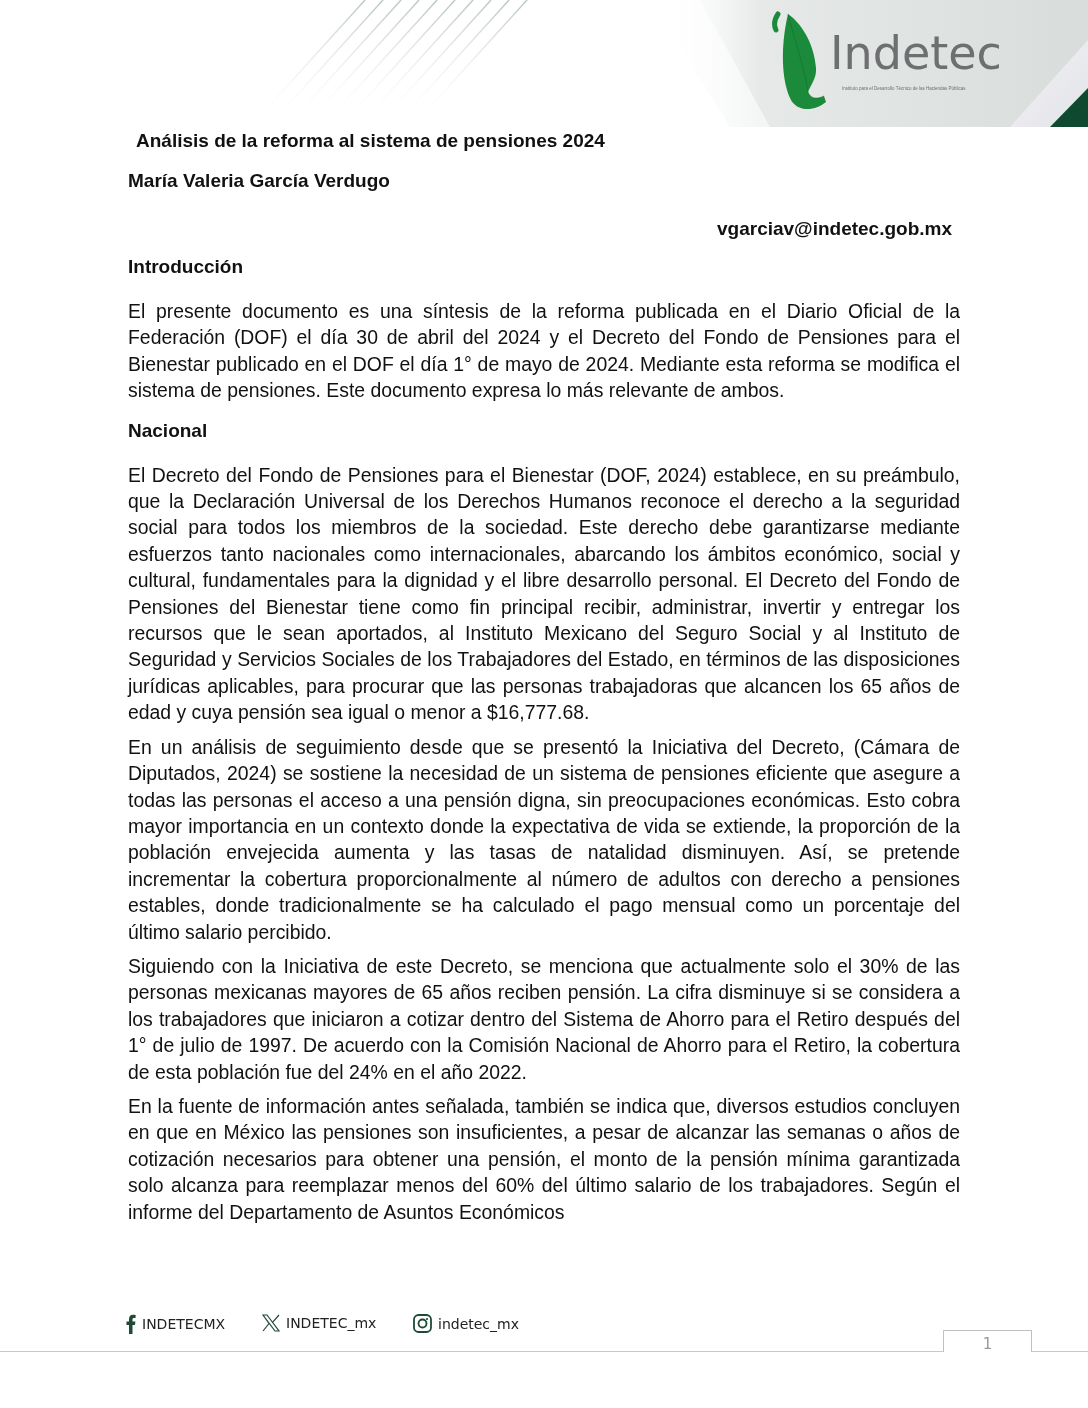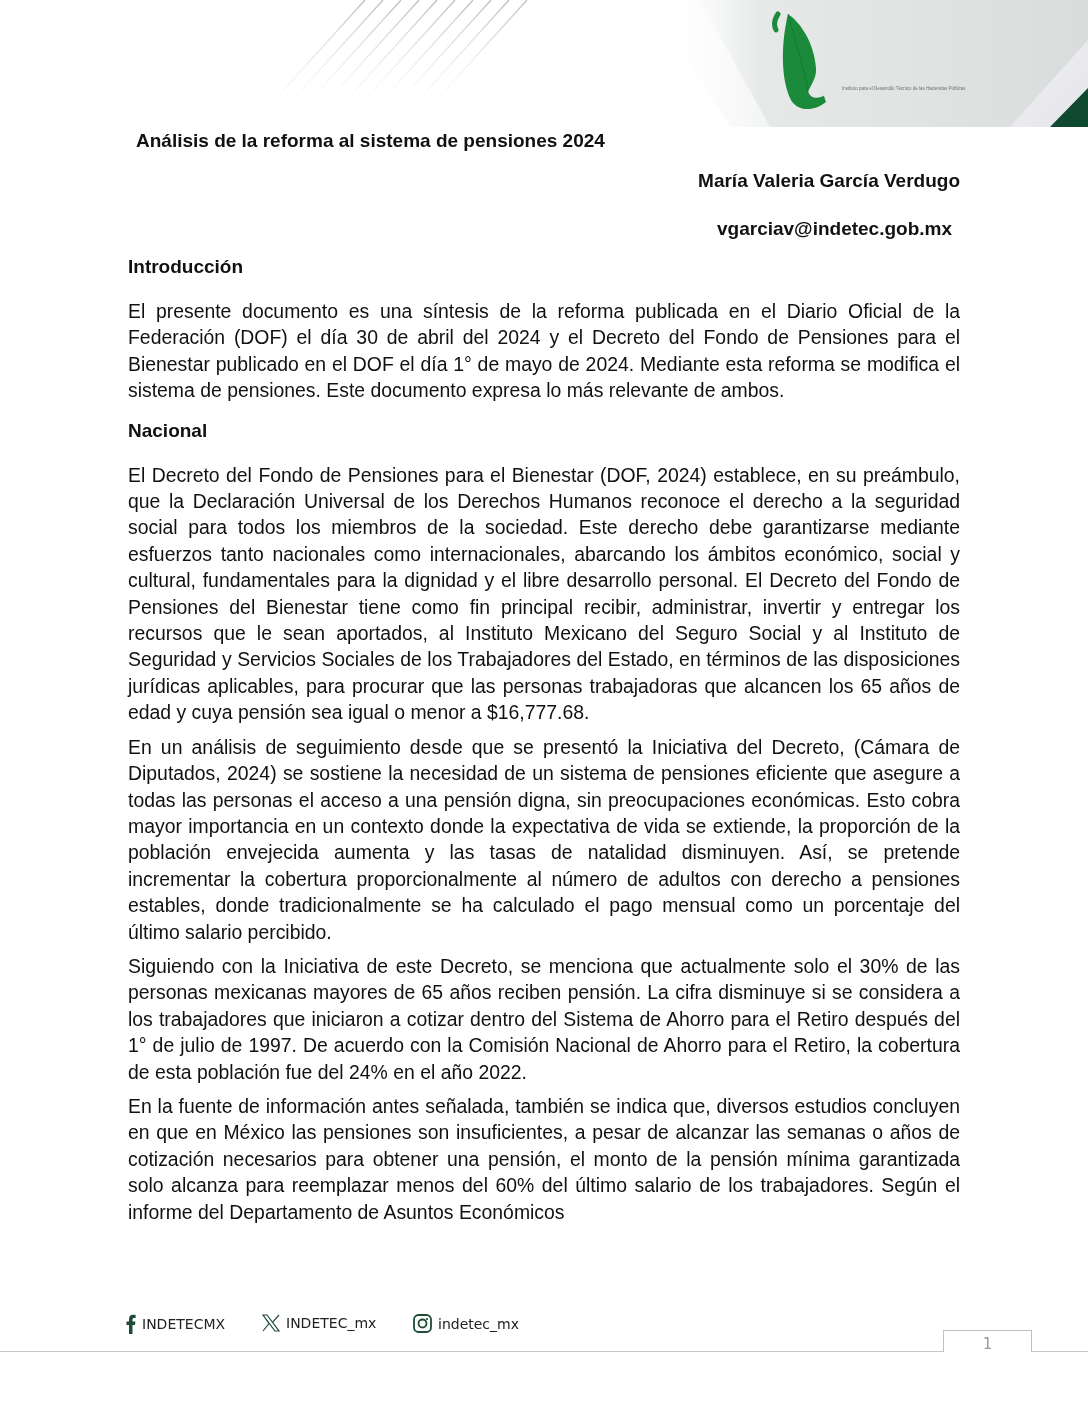--- a/index.html
+++ b/index.html
@@ -7,21 +7,21 @@
          font-family: "Liberation Sans", sans-serif; color: #111; }
   .header-band { position: absolute; left: 0; top: 0; width: 1088px; height: 127px; overflow: hidden; }
   .header-bg { position: absolute; left: 0; top: 0; width: 1088px; height: 127px; }
   .logo { position: absolute; left: 770px; top: 8px; width: 260px; height: 110px; }
   .logo-text { position: absolute; left: 60px; top: 22px; font-family: "DejaVu Sans", sans-serif;
                font-size: 46px; color: #6d6f70; letter-spacing: 0px; line-height: 1; }
   .logo-sub { position: absolute; left: 72px; top: 78px; font-size: 4.5px; color: #6d6f70;
               font-family: "Liberation Sans", sans-serif; white-space: nowrap; }
   .content { position: absolute; left: 128px; top: 128px; width: 832px; }
   .title { font-weight: bold; font-size: 19px; margin: 0; height: 26px; line-height: 26px; padding-left: 8px; padding-top: 0px; }
-  .author { text-align: right; font-weight: bold; font-size: 19px; margin: 0; height: 40px; line-height: 26px; padding-top: 14px; }
+  .author { text-align: left; font-weight: bold; font-size: 19px; margin: 0; height: 40px; line-height: 26px; padding-top: 14px; }
   .email { text-align: right; font-weight: bold; font-size: 19px; margin: 8px; height: 28px; line-height: 26px; }
   h2 { font-size: 19px; font-weight: bold; margin: 0; line-height: 26px; }
   .h-intro { margin-top: 10px; height: 30px; }
   .h-motivos { margin-top: 14px; height: 30px; }
   p { font-size: 19.4px; line-height: 26.4px; text-align: justify; margin: 8px 0 0 0; }
   p.first { margin-top: 14px; }
   .footer { position: absolute; left: 0; top: 1300px; width: 1088px; height: 108px; }
   .social { position: absolute; top: 14px; font-size: 14px; color: #222; display: flex; align-items: center; gap: 6px; font-family: "DejaVu Sans", sans-serif; }
   .social svg { display: block; }
   .footer-line { position: absolute; left: 0; top: 51px; width: 944px; height: 1px; background: #c8c8c8; }
@@ -70,20 +70,21 @@
 
     <polygon points="1088,88 1088,127 1050,127" fill="#0f4a30"></polygon>
   </svg>
 
   <div class="logo">
     <svg width="70" height="110" viewBox="0 0 70 110" style="position:absolute;left:0;top:0;">
       <path d="M8,6 C4,12 4,18 6,22" stroke="#1b8a3a" stroke-width="5" fill="none" stroke-linecap="round"></path>
       <path d="M18,6 C30,14 44,34 46,60 C47,70 40,78 38,84 C40,90 46,92 54,88 L56,94 C44,104 26,104 20,90 C12,72 10,40 18,6 Z" fill="#1b8a3a"></path>
       <path d="M18,6 C24,30 34,58 38,84 C40,90 46,92 54,88" stroke="#0f6a2a" stroke-width="1" fill="none" opacity="0.5"></path>
     </svg>
+    <div class="logo-text">Indetec</div>
     <div class="logo-sub">Instituto para el Desarrollo Técnico de las Haciendas Públicas</div>
   </div>
 </div>
 
 <div class="content">
   <div class="title">Análisis de la reforma al sistema de pensiones 2024</div>
   <div class="author">María Valeria García Verdugo</div>
   <div class="email">vgarciav@indetec.gob.mx</div>
 
   <h2 class="h-intro">Introducción</h2>

